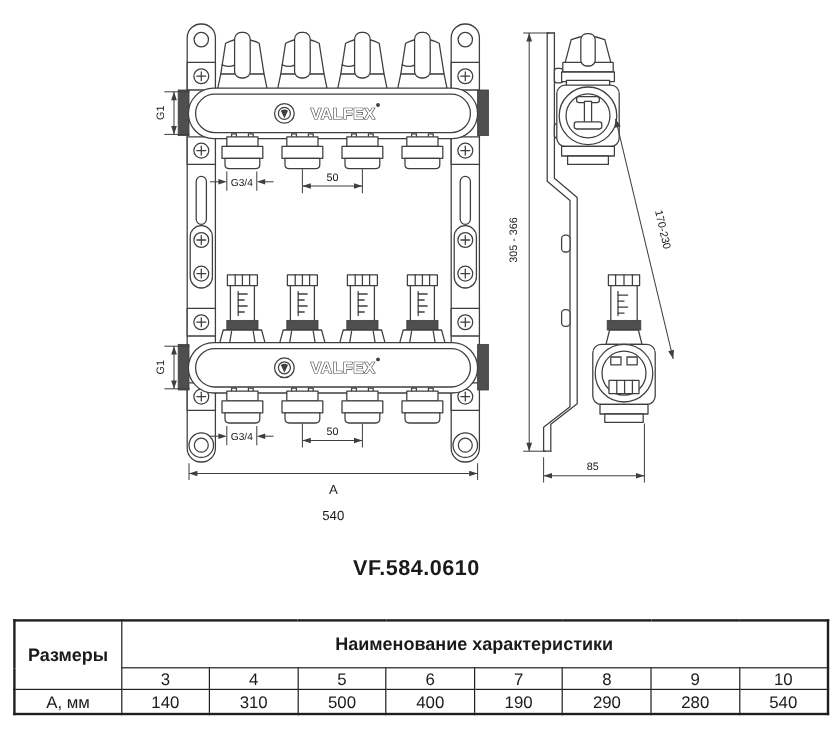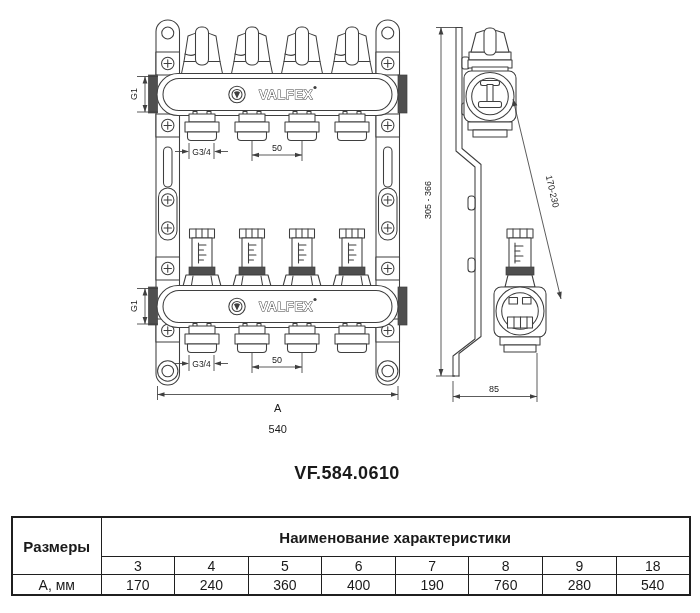--- a/index.html
+++ b/index.html
@@ -274,29 +274,29 @@
     <td colspan="8" class="hdr">Наименование характеристики</td>
   </tr>
   <tr class="r2">
     <td>3</td>
     <td>4</td>
     <td>5</td>
     <td>6</td>
     <td>7</td>
     <td>8</td>
     <td>9</td>
-    <td>18</td>
+    <td>10</td>
   </tr>
   <tr class="r3">
     <td>А, мм</td>
-    <td>170</td>
-    <td>240</td>
-    <td>360</td>
+    <td>140</td>
+    <td>310</td>
+    <td>500</td>
     <td>400</td>
     <td>190</td>
-    <td>760</td>
+    <td>290</td>
     <td>280</td>
     <td>540</td>
   </tr>
 </tbody>
     </table>
 
 </div>
 
 </body></html>

